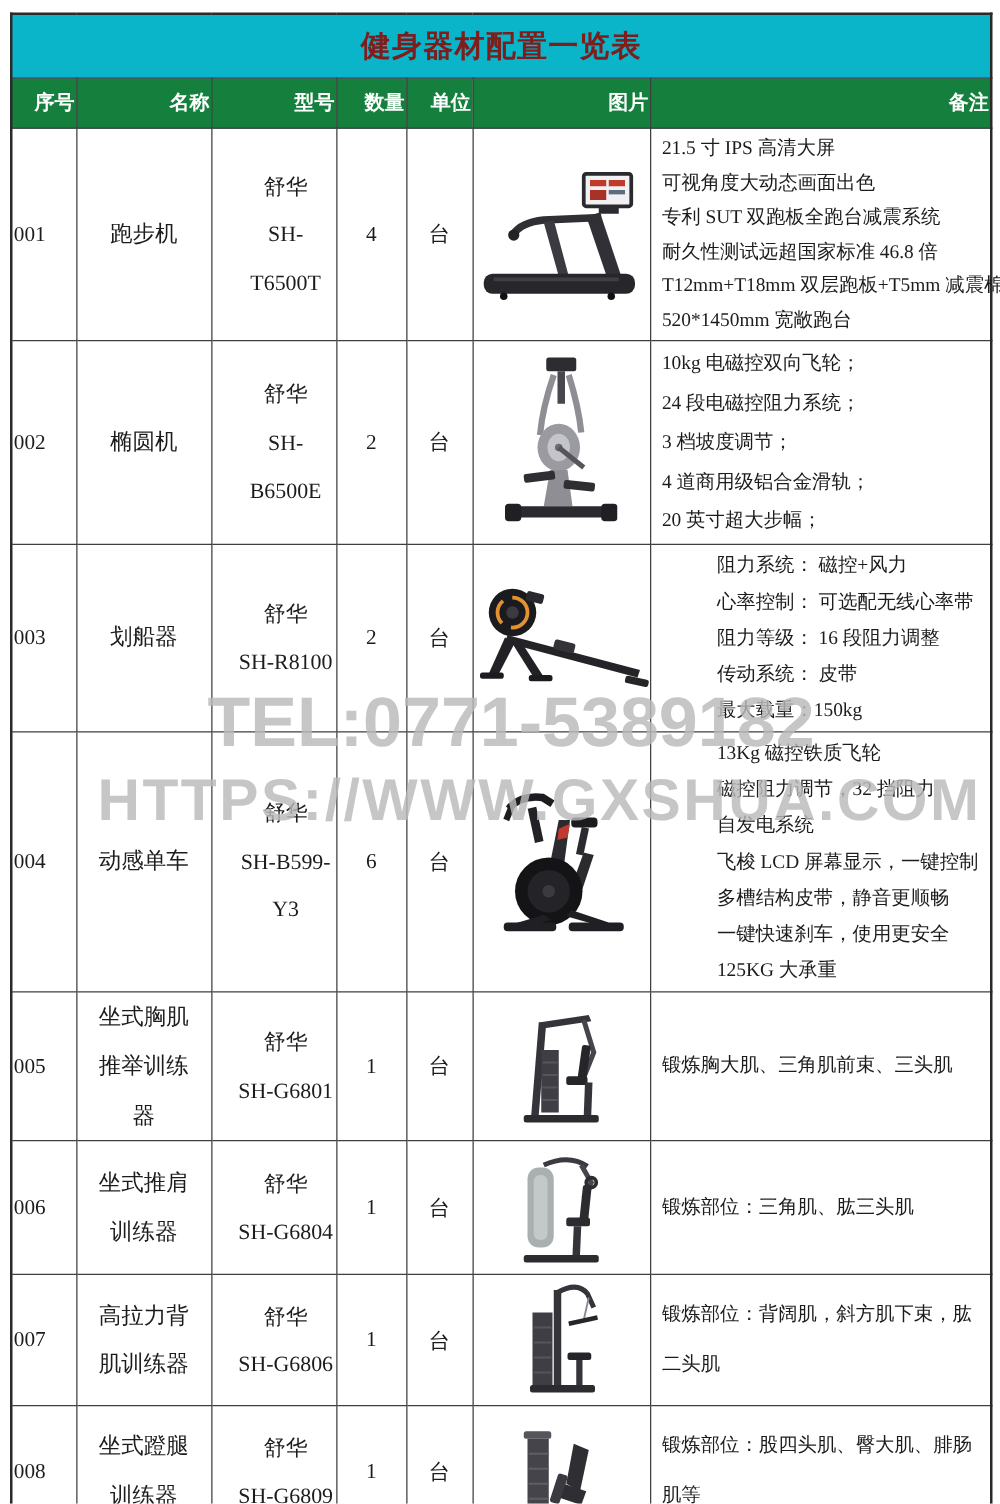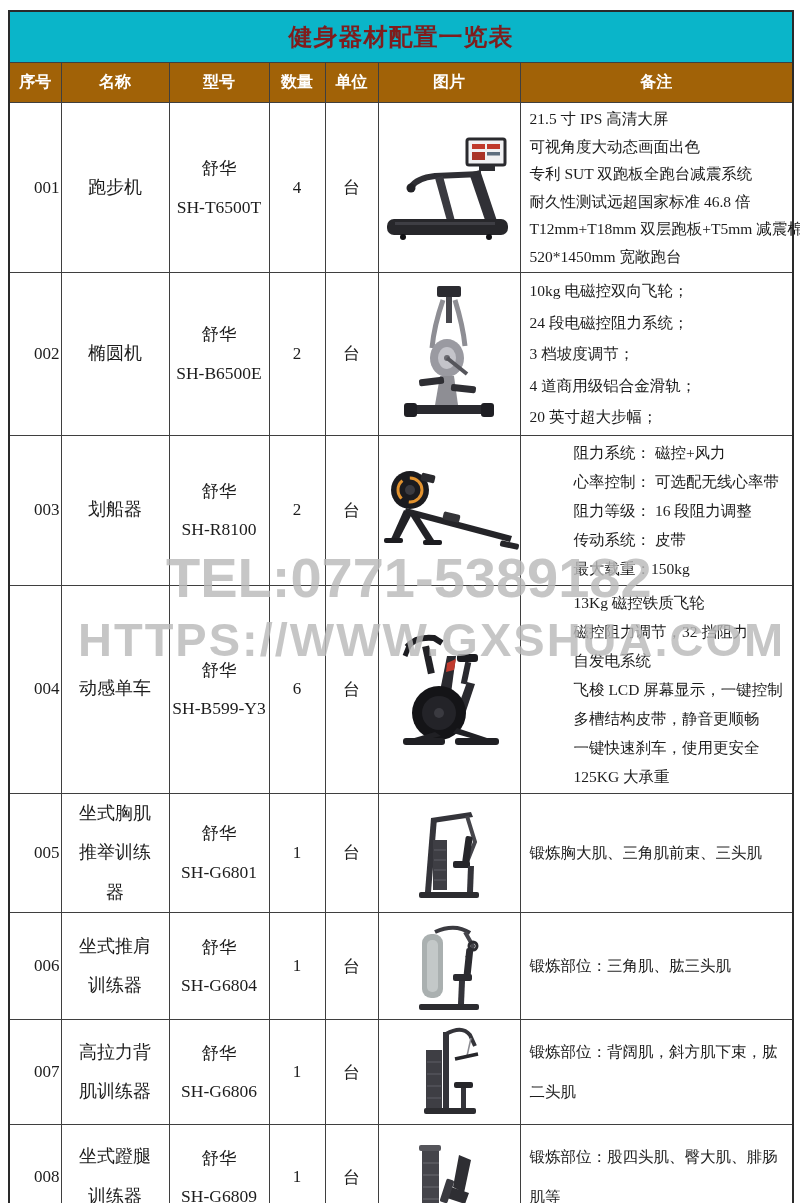--- a/index.html
+++ b/index.html
@@ -26,31 +26,31 @@
     background:#0ab5c9;
     color:#7f1d1d;
     text-align:center;
     font-weight:bold;
     font-size:24px;
     letter-spacing:1px;
     font-family:"Liberation Sans","DejaVu Sans",sans-serif;
   }
   .head-row th{
     height:37px;
-    background:#a16207;
+    background:#15803d;
     color:#ffffff;
-    text-align:center;
+    text-align:right;
     font-weight:bold;
     font-size:16px;
     font-family:"Liberation Sans","DejaVu Sans",sans-serif;
   }
   td{vertical-align:middle;}
-  .c-no{text-align:right;font-size:17px;}
+  .c-no{text-align:left;font-size:17px;}
   .c-name{text-align:center;font-size:18px;line-height:2.2;padding:0 11px;}
-  .c-model{text-align:center;font-size:17.5px;line-height:2.2;}
+  .c-model{text-align:center;font-size:17.5px;line-height:2.2;padding-left:20px;}
   .c-qty,.c-unit{text-align:center;font-size:17px;}
   .c-img{text-align:center;vertical-align:middle;padding:2px;}
   .c-remark{vertical-align:middle;padding:2px 0 2px 9px;font-size:15.5px;text-align:left;}
   .remark-line{white-space:nowrap;}
   .wrapline{white-space:normal;line-height:2.6;}
   .lh275 .remark-line{line-height:27.5px;}
   .lh315 .remark-line{line-height:31.5px;}
   .lh29  .remark-line{line-height:29px;margin-left:44px;}
   .r1{height:167px;}
   .r2{height:158px;}

